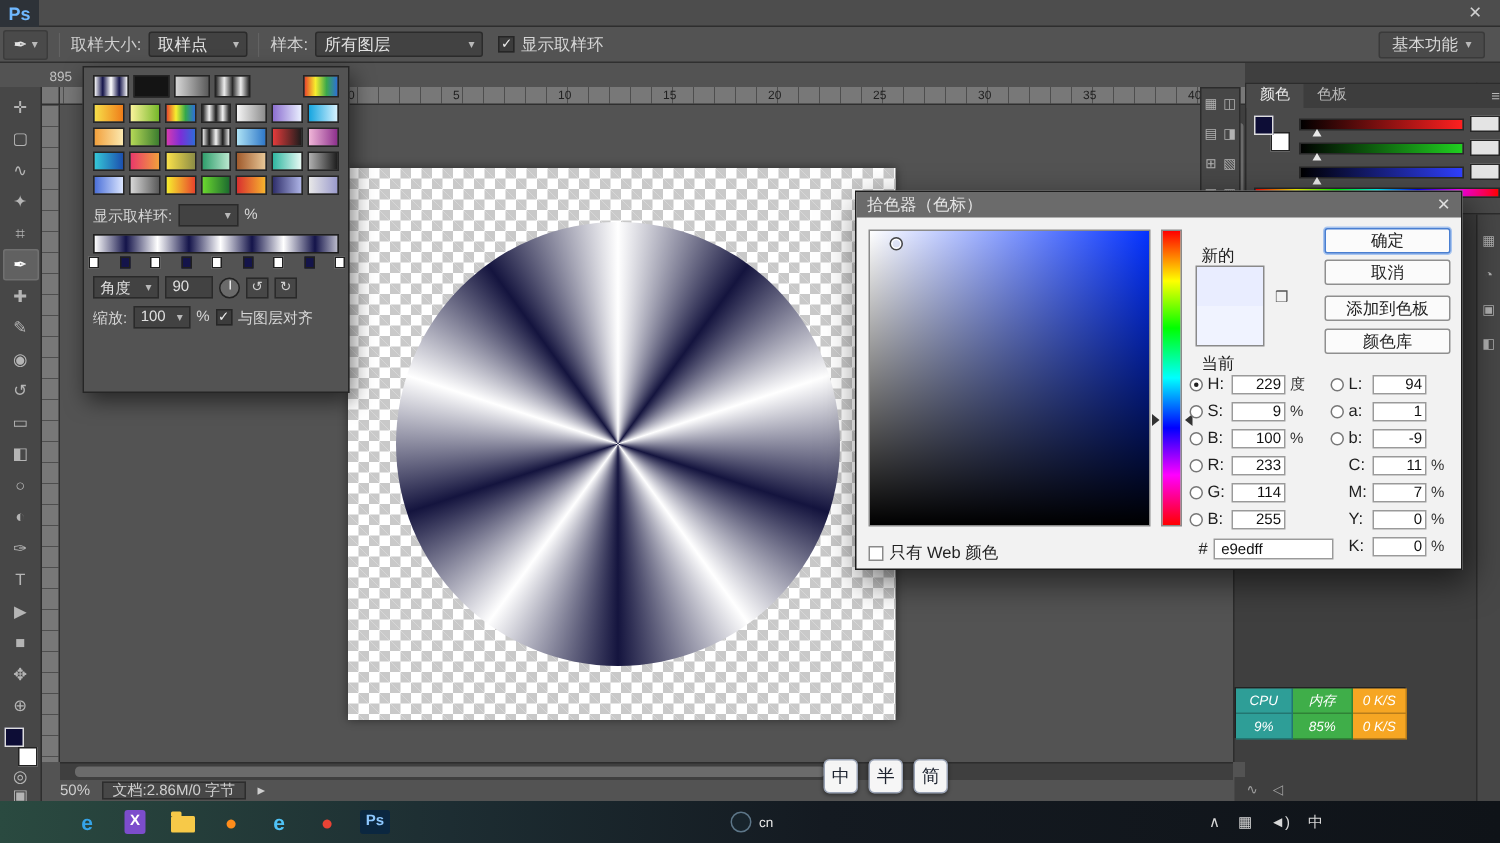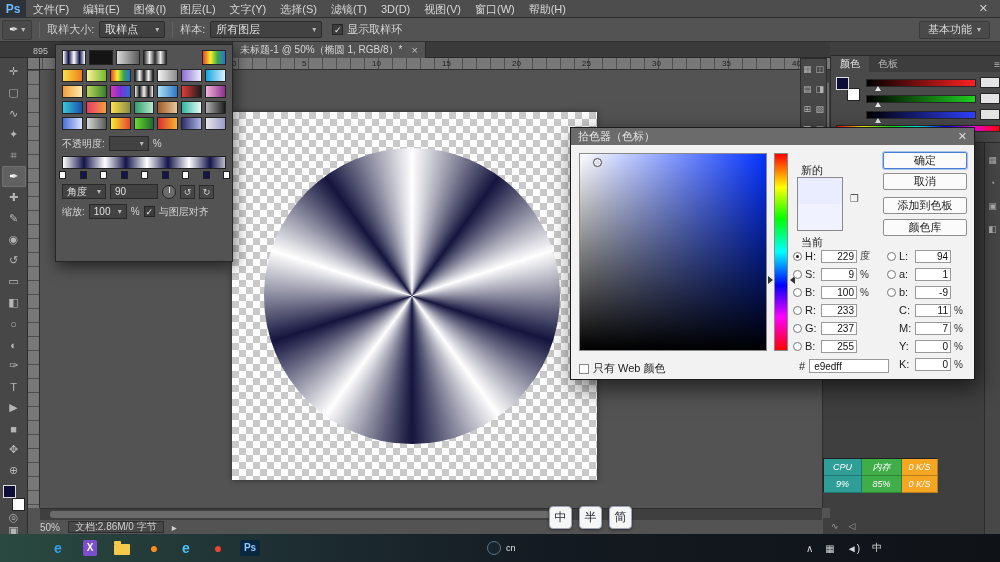--- a/index.html
+++ b/index.html
@@ -208,33 +208,20 @@
 #taskbar-tray{margin-left:auto;margin-right:118px;display:flex;align-items:center;gap:12px;}
 .tray-icon{color:#d8d8d8;font-size:10px;}
 </style>
 </head>
 <body>
 
 <div id="root">
 
   <div id="menubar">
     <div class="ps-logo">Ps</div>
-    <div style="display:flex">
-        <div class="menu-item">文件(F)</div>
-        <div class="menu-item">编辑(E)</div>
-        <div class="menu-item">图像(I)</div>
-        <div class="menu-item">图层(L)</div>
-        <div class="menu-item">文字(Y)</div>
-        <div class="menu-item">选择(S)</div>
-        <div class="menu-item">滤镜(T)</div>
-        <div class="menu-item">3D(D)</div>
-        <div class="menu-item">视图(V)</div>
-        <div class="menu-item">窗口(W)</div>
-        <div class="menu-item">帮助(H)</div>
-      </div>
     <div class="win-close">✕</div>
   </div>
 
   <div id="optionsbar">
     <div class="opt-tool">
       <span>✒</span>
       <span class="dd-arrow">▾</span>
     </div>
     <span class="opt-sep"></span>
     <span class="opt-label">取样大小:</span>
@@ -251,26 +238,20 @@
     <div class="opt-check">
       <span class="cbox">✓</span>
       <span>显示取样环</span>
     </div>
     <div class="ws-btn">
       <span>基本功能</span>
       <span class="dd-arrow">▾</span>
     </div>
   </div>
 
-  <div id="tabbar">
-    <div class="doc-tab">
-      <span>未标题-1 @ 50%（椭圆 1, RGB/8）*</span>
-      <span class="tab-close">×</span>
-    </div>
-  </div>
   <div id="panel-top-fill"></div>
   <div id="corner-val">895</div>
 
   <div id="toolbar">
     <div style="display:flex;flex-direction:column;align-items:center">
         <div class="tool">✛</div>
         <div class="tool">▢</div>
         <div class="tool">∿</div>
         <div class="tool">✦</div>
         <div class="tool">⌗</div>
@@ -433,21 +414,21 @@
         <div class="gswatch" style="background: linear-gradient(90deg, rgb(176, 176, 176), rgb(28, 28, 28));"></div>
         <div class="gswatch" style="background: linear-gradient(90deg, rgb(74, 111, 216), rgb(220, 230, 255));"></div>
         <div class="gswatch" style="background: linear-gradient(90deg, rgb(216, 216, 216), rgb(90, 90, 90));"></div>
         <div class="gswatch" style="background: linear-gradient(90deg, rgb(247, 239, 46), rgb(232, 68, 44));"></div>
         <div class="gswatch" style="background: linear-gradient(90deg, rgb(107, 216, 47), rgb(28, 107, 47));"></div>
         <div class="gswatch" style="background: linear-gradient(90deg, rgb(216, 47, 47), rgb(247, 182, 46));"></div>
         <div class="gswatch" style="background: linear-gradient(90deg, rgb(47, 47, 107), rgb(176, 182, 232));"></div>
         <div class="gswatch" style="background: linear-gradient(90deg, rgb(232, 232, 232), rgb(154, 154, 204));"></div>
       </div>
     <div class="grow">
-      <span>不透明度:</span>
+      <span>显示取样环:</span>
       <span class="gfield" style="width:40px">
         <span></span>
         <span class="dd-arrow" style="margin-left:auto">▾</span>
       </span>
       <span>%</span>
     </div>
     <div class="gradbar" style="background: repeating-linear-gradient(90deg, rgb(255, 255, 255) 0px, rgb(20, 20, 74) 21px, rgb(255, 255, 255) 42px);"></div>
     <div class="gstops">
         <div class="gstop" style="left: 0%;"></div>
         <div class="gstop dark" style="left: 12.5%;"></div>
@@ -457,21 +438,21 @@
         <div class="gstop dark" style="left: 62.5%;"></div>
         <div class="gstop" style="left: 75%;"></div>
         <div class="gstop dark" style="left: 87.5%;"></div>
         <div class="gstop" style="left: 100%;"></div>
       </div>
     <div class="grow">
       <span class="gfield" style="width:44px">
         <span>角度</span>
         <span class="dd-arrow" style="margin-left:auto">▾</span>
       </span>
-      <span class="gfield" style="width:48px">
+      <span class="gfield" style="width:32px">
         <span>90</span>
       </span>
       <span class="dial"></span>
       <span class="mini-btn">↺</span>
       <span class="mini-btn">↻</span>
     </div>
     <div class="grow">
       <span>缩放:</span>
       <span class="gfield" style="width:38px">
         <span>100</span>
@@ -527,21 +508,21 @@
           </div>
           <div class="pfrow">
             <span class="pradio"></span>
             <span class="pflabel">R:</span>
             <span class="pfbox">233</span>
             <span class="pfunit"></span>
           </div>
           <div class="pfrow">
             <span class="pradio"></span>
             <span class="pflabel">G:</span>
-            <span class="pfbox">237</span>
+            <span class="pfbox">114</span>
             <span class="pfunit"></span>
           </div>
           <div class="pfrow">
             <span class="pradio"></span>
             <span class="pflabel">B:</span>
             <span class="pfbox">255</span>
             <span class="pfunit"></span>
           </div>
         </div>
       <div class="pcol" style="left:316px">

